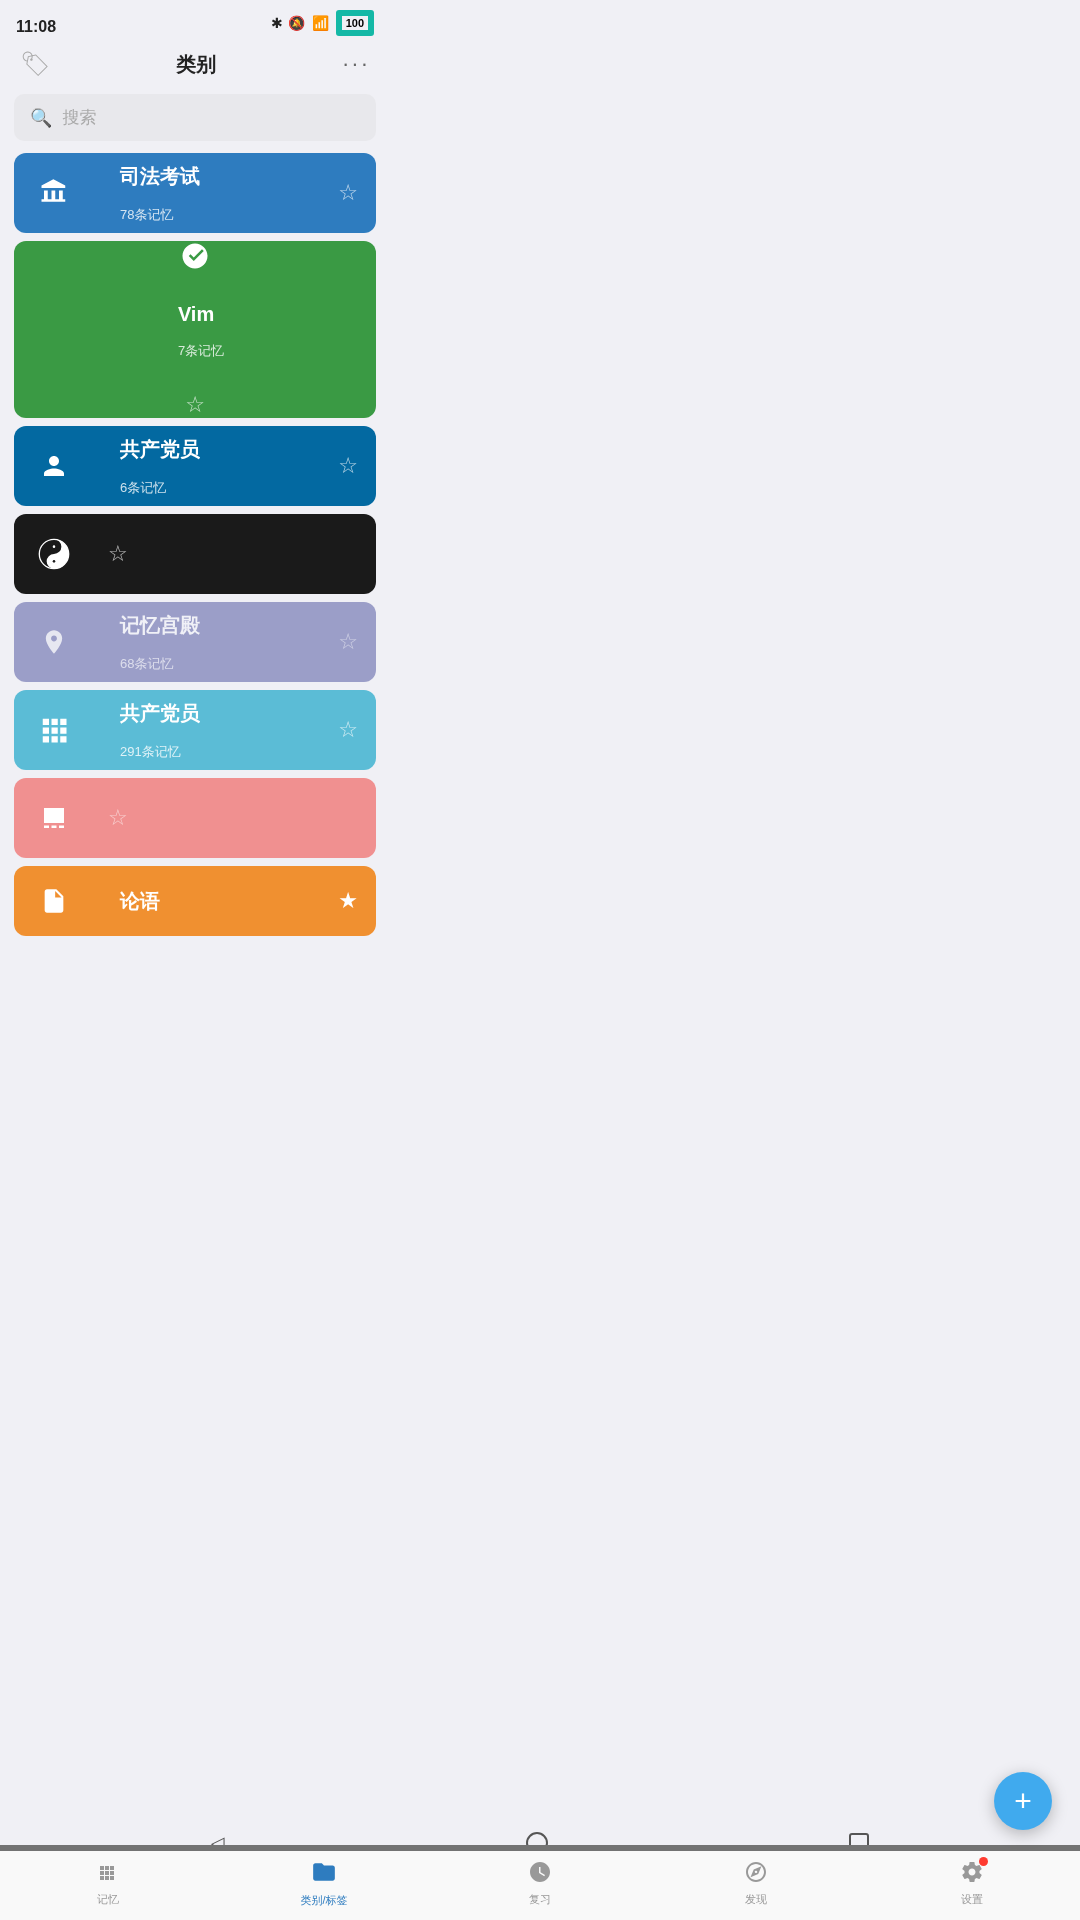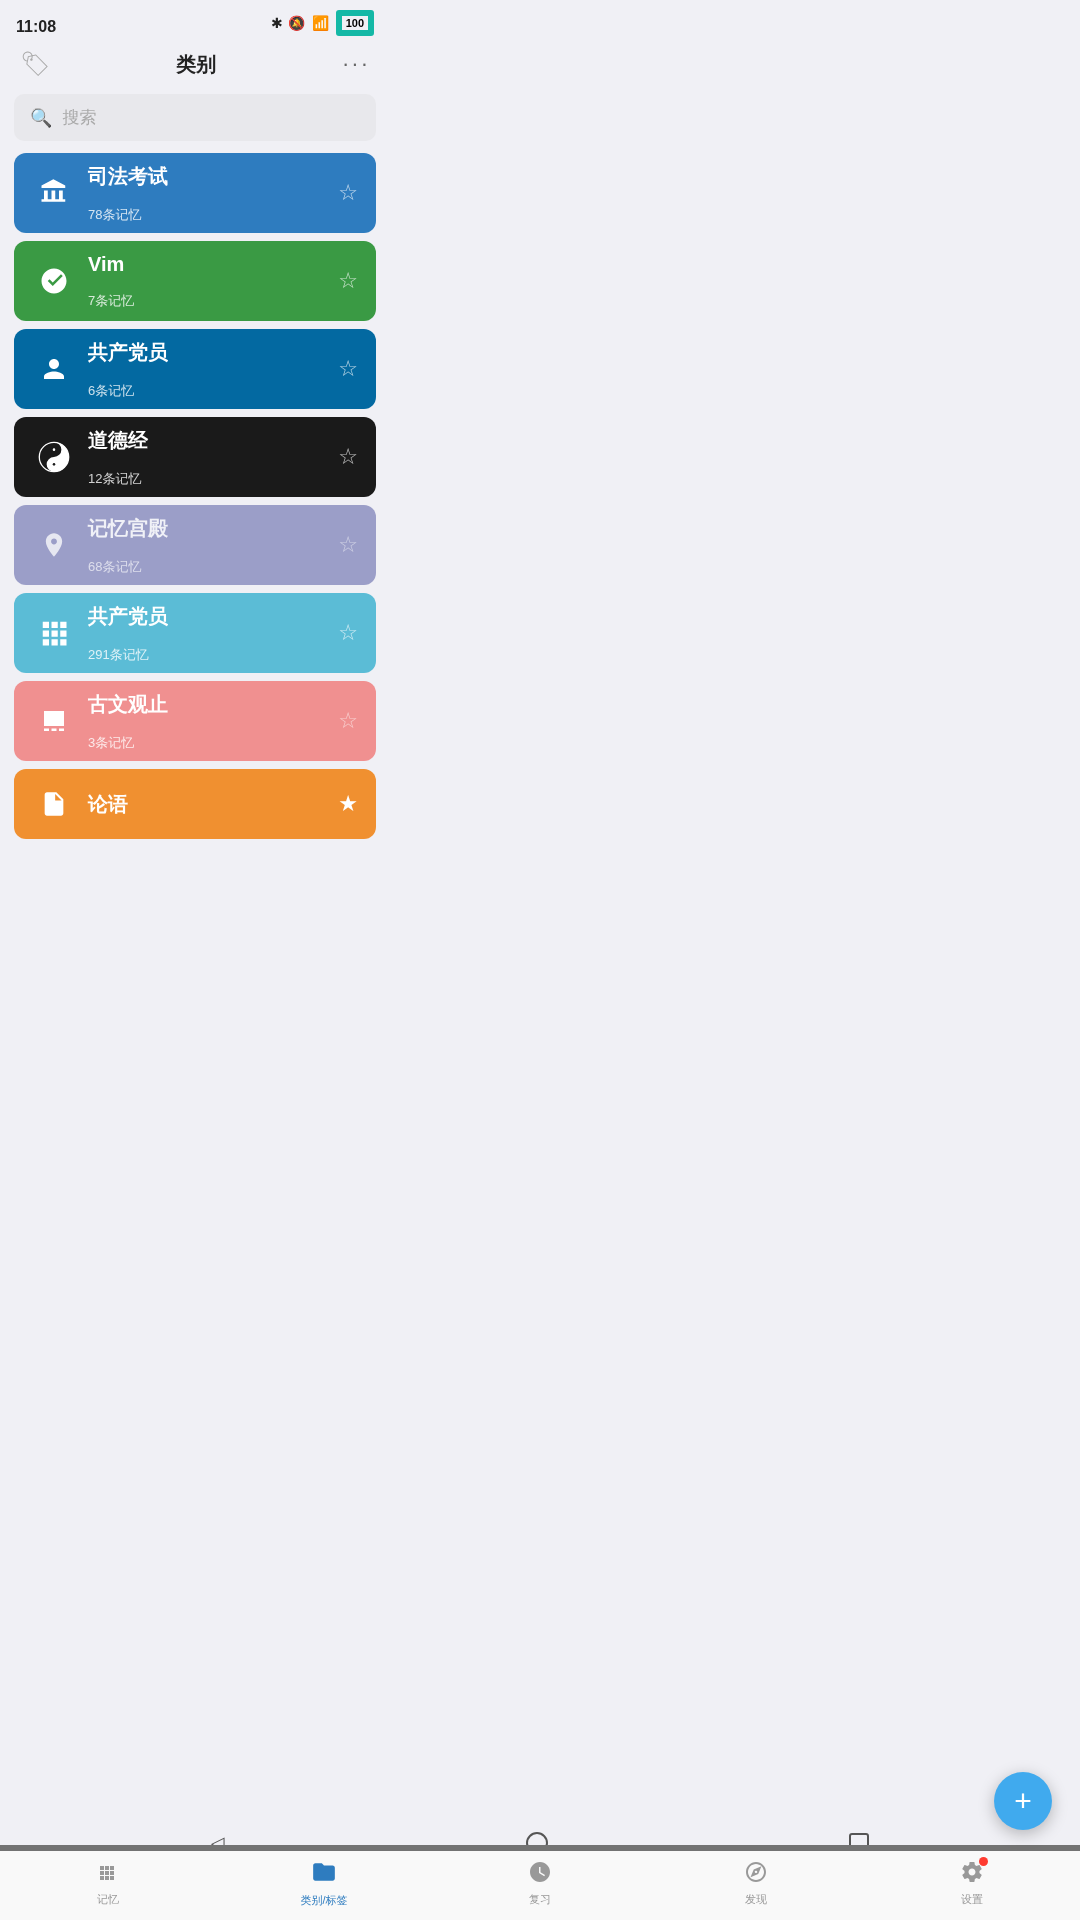--- a/index.html
+++ b/index.html
@@ -94,20 +94,21 @@
     }
 
     .category-item {
       border-radius: 12px;
       display: flex;
       align-items: center;
       padding: 0 18px;
       min-height: 80px;
       cursor: pointer;
       position: relative;
+      gap: 32px;
     }
 
     .cat-icon {
       font-size: 28px;
       color: white;
       width: 44px;
       display: flex;
       align-items: center;
       justify-content: center;
       flex-shrink: 0;
@@ -140,21 +141,21 @@
     .cat-star {
       font-size: 22px;
       color: rgba(255,255,255,0.7);
     }
     .cat-star-filled {
       color: white;
     }
 
     
     .bg-blue { background: #2e7cbf; }
-    .bg-green { background: #3a9a44; }
+    .bg-green { background: #3a9a44; flex-direction: column; }
     .bg-red { background: #0369a1; }
     .bg-black { background: #1a1a1a; }
     .bg-lavender { background: #9b9ec8; }
     .bg-cyan { background: #5bbcd6; }
     .bg-pink { background: #f09090; }
     .bg-orange { background: #f09030; }
 
     
     .fab {
       position: fixed;
@@ -309,24 +310,20 @@
     <div class="cat-icon">
       <svg width="32" height="32" viewBox="0 0 100 100" fill="white">
         <circle cx="50" cy="50" r="46" fill="none" stroke="white" stroke-width="4"></circle>
         <path d="M50,4 A46,46 0 0,1 50,96 A23,23 0 0,1 50,50 A23,23 0 0,0 50,4Z" fill="white"></path>
         <circle cx="50" cy="27" r="10" fill="#1a1a1a"></circle>
         <circle cx="50" cy="73" r="10" fill="white"></circle>
         <circle cx="50" cy="27" r="4" fill="white"></circle>
         <circle cx="50" cy="73" r="4" fill="#1a1a1a"></circle>
       </svg>
     </div>
-    <div class="cat-info">
-      <div class="cat-name">道德经</div>
-      <div class="cat-count">12条记忆</div>
-    </div>
     <span class="cat-star">☆</span>
   </div>
 
   <div class="category-item bg-lavender">
     <div class="cat-icon cat-icon-light">
       <svg width="28" height="28" viewBox="0 0 24 24" fill="rgba(255,255,255,0.75)">
         <path d="M12 2C8.13 2 5 5.13 5 9c0 5.25 7 13 7 13s7-7.75 7-13c0-3.87-3.13-7-7-7zm0 9.5c-1.38 0-2.5-1.12-2.5-2.5s1.12-2.5 2.5-2.5 2.5 1.12 2.5 2.5-1.12 2.5-2.5 2.5z"></path>
       </svg>
     </div>
     <div class="cat-info">
@@ -348,24 +345,20 @@
     </div>
     <span class="cat-star">☆</span>
   </div>
 
   <div class="category-item bg-pink">
     <div class="cat-icon">
       <svg width="30" height="30" viewBox="0 0 24 24" fill="white">
         <path d="M4 4h16v12H4zm0 14h4v2H4zm6 0h4v2h-4zm6 0h4v2h-4zM8 14l3-4 2 3 3-4 4 5H4l4-5z"></path>
       </svg>
     </div>
-    <div class="cat-info">
-      <div class="cat-name">古文观止</div>
-      <div class="cat-count">3条记忆</div>
-    </div>
     <span class="cat-star" style="color:rgba(255,255,255,0.55);">☆</span>
   </div>
 
   <div class="category-item bg-orange" style="min-height:70px;">
     <div class="cat-icon">
       <svg width="28" height="28" viewBox="0 0 24 24" fill="white">
         <path d="M14 2H6c-1.1 0-2 .9-2 2v16c0 1.1.9 2 2 2h12c1.1 0 2-.9 2-2V8l-6-6zm-1 7V3.5L18.5 9H13z"></path>
       </svg>
     </div>
     <div class="cat-info">

